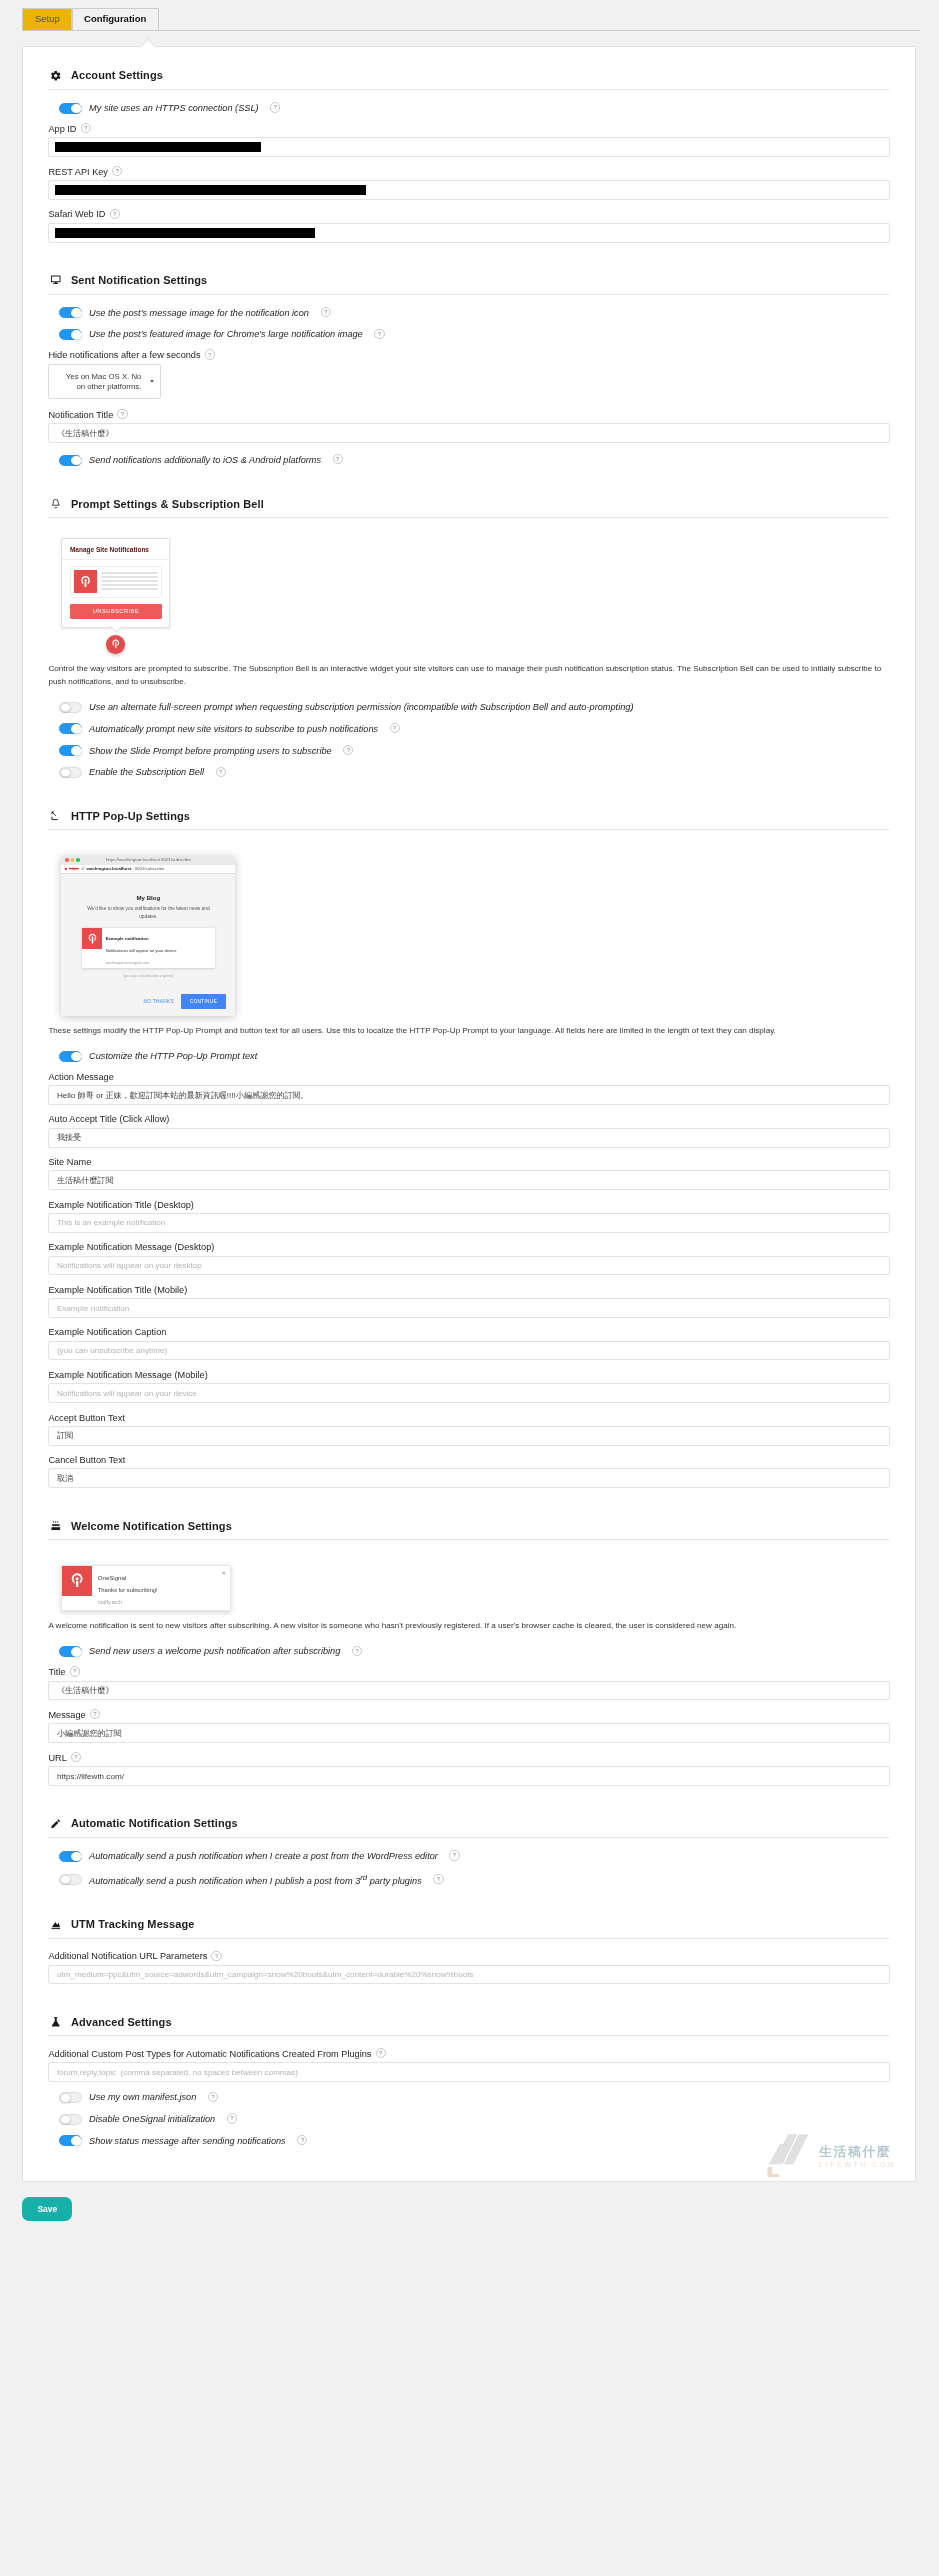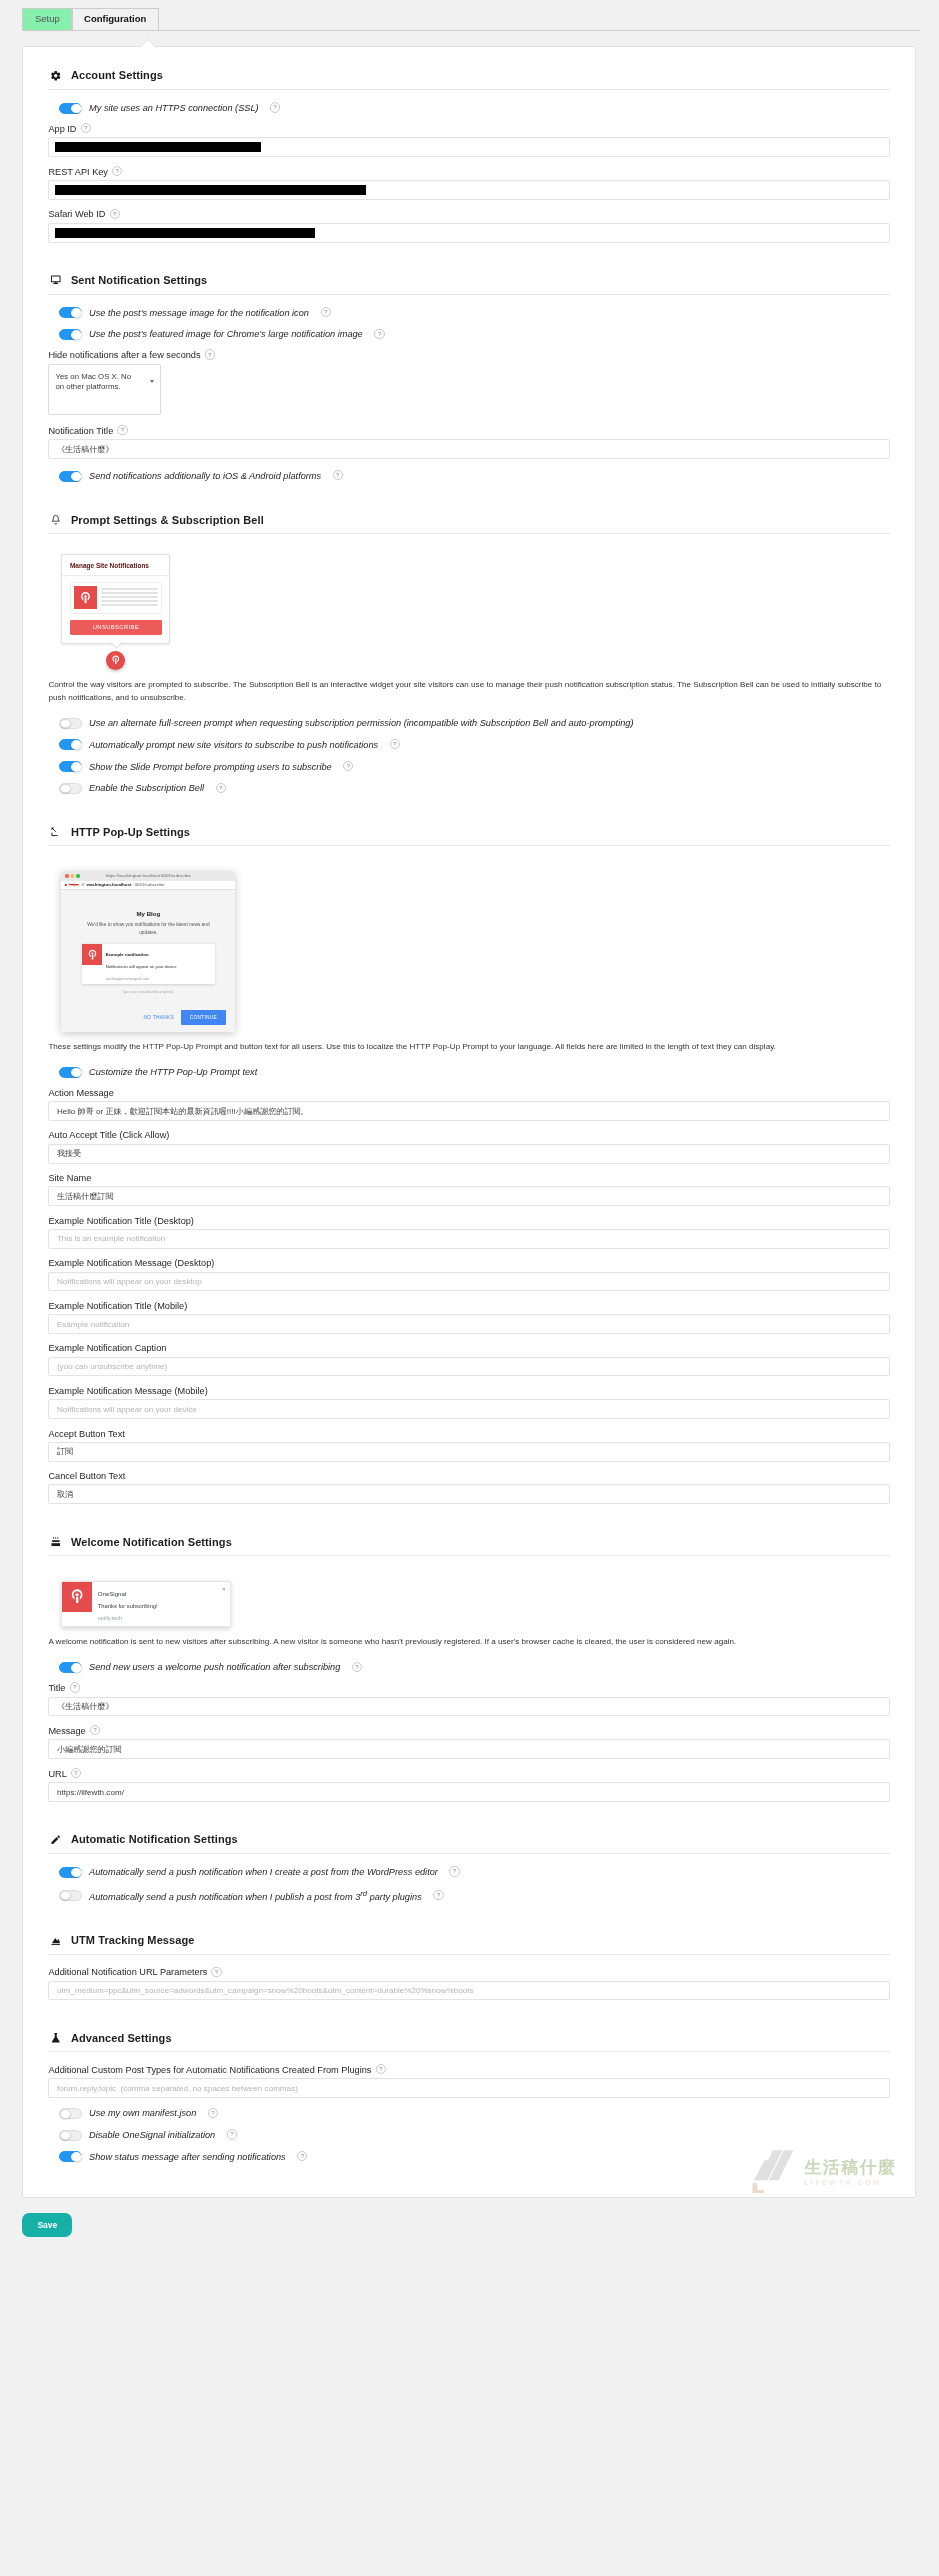--- a/index.html
+++ b/index.html
@@ -18,21 +18,21 @@
     border-bottom: 0.7px solid #ccc;
     width: 898px;
     height: 22px;
     display: flex;
     align-items: flex-end;
     position: relative;
   }
   .tab {
     border: 0.7px solid #ccc;
     border-bottom: none;
-    background: #86efac;
+    background: #eab308;
     padding: 4.1px 11.5px 4.8px 11.5px;
     font-size: 9.5px;
     line-height: 12.2px;
     color: #555;
     margin-right: -0.7px;
     position: relative;
     top: 0.7px;
     cursor: pointer;
   }
   .tab.active {
@@ -169,26 +169,27 @@
     background-image: linear-gradient(#000,#000);
     background-repeat: no-repeat;
     background-position: 6.1px 4.1px;
   }
   .inp.redacted.w1 { background-size: 206px 10.2px; }
   .inp.redacted.w2 { background-size: 311px 10.2px; }
   .inp.redacted.w3 { background-size: 260px 10.2px; }
   .sel-wrap {
     position: relative;
     width: 113px;
-    height: 51px;
+    height: 35px;
     border: 0.7px solid #dcdcdc;
     border-radius: 2px;
     background: #fff;
     margin-bottom: 11px;
     cursor: pointer;
+    text-align: right;
   }
   .sel-wrap .sel-text {
     position: absolute;
     left: 6.1px; top: 7.5px;
     right: 19px;
     font-size: 7.8px;
     line-height: 10.2px;
     color: #3a3a3a;
   }
   .sel-wrap .caret {
@@ -394,21 +395,21 @@
   }
 
   
   .watermark {
     position: absolute;
     right: 19px; bottom: -33px;
     width: 163px; height: 81px;
     opacity: .30;
     pointer-events: none;
   }
-  .wm-text { font-size: 17px; color: #4d7c0f; font-weight: bold; letter-spacing: 1.4px; }
+  .wm-text { font-size: 13px; color: #0c4a6e; font-weight: bold; letter-spacing: 1.4px; }
   .wm-sub { font-size: 6.8px; color: #c08a5a; letter-spacing: 2.7px; }
 </style>
 </head>
 <body>
 
 <div class="page">
 
   
   <div class="tab-strip">
     <div class="tab">Setup</div>

